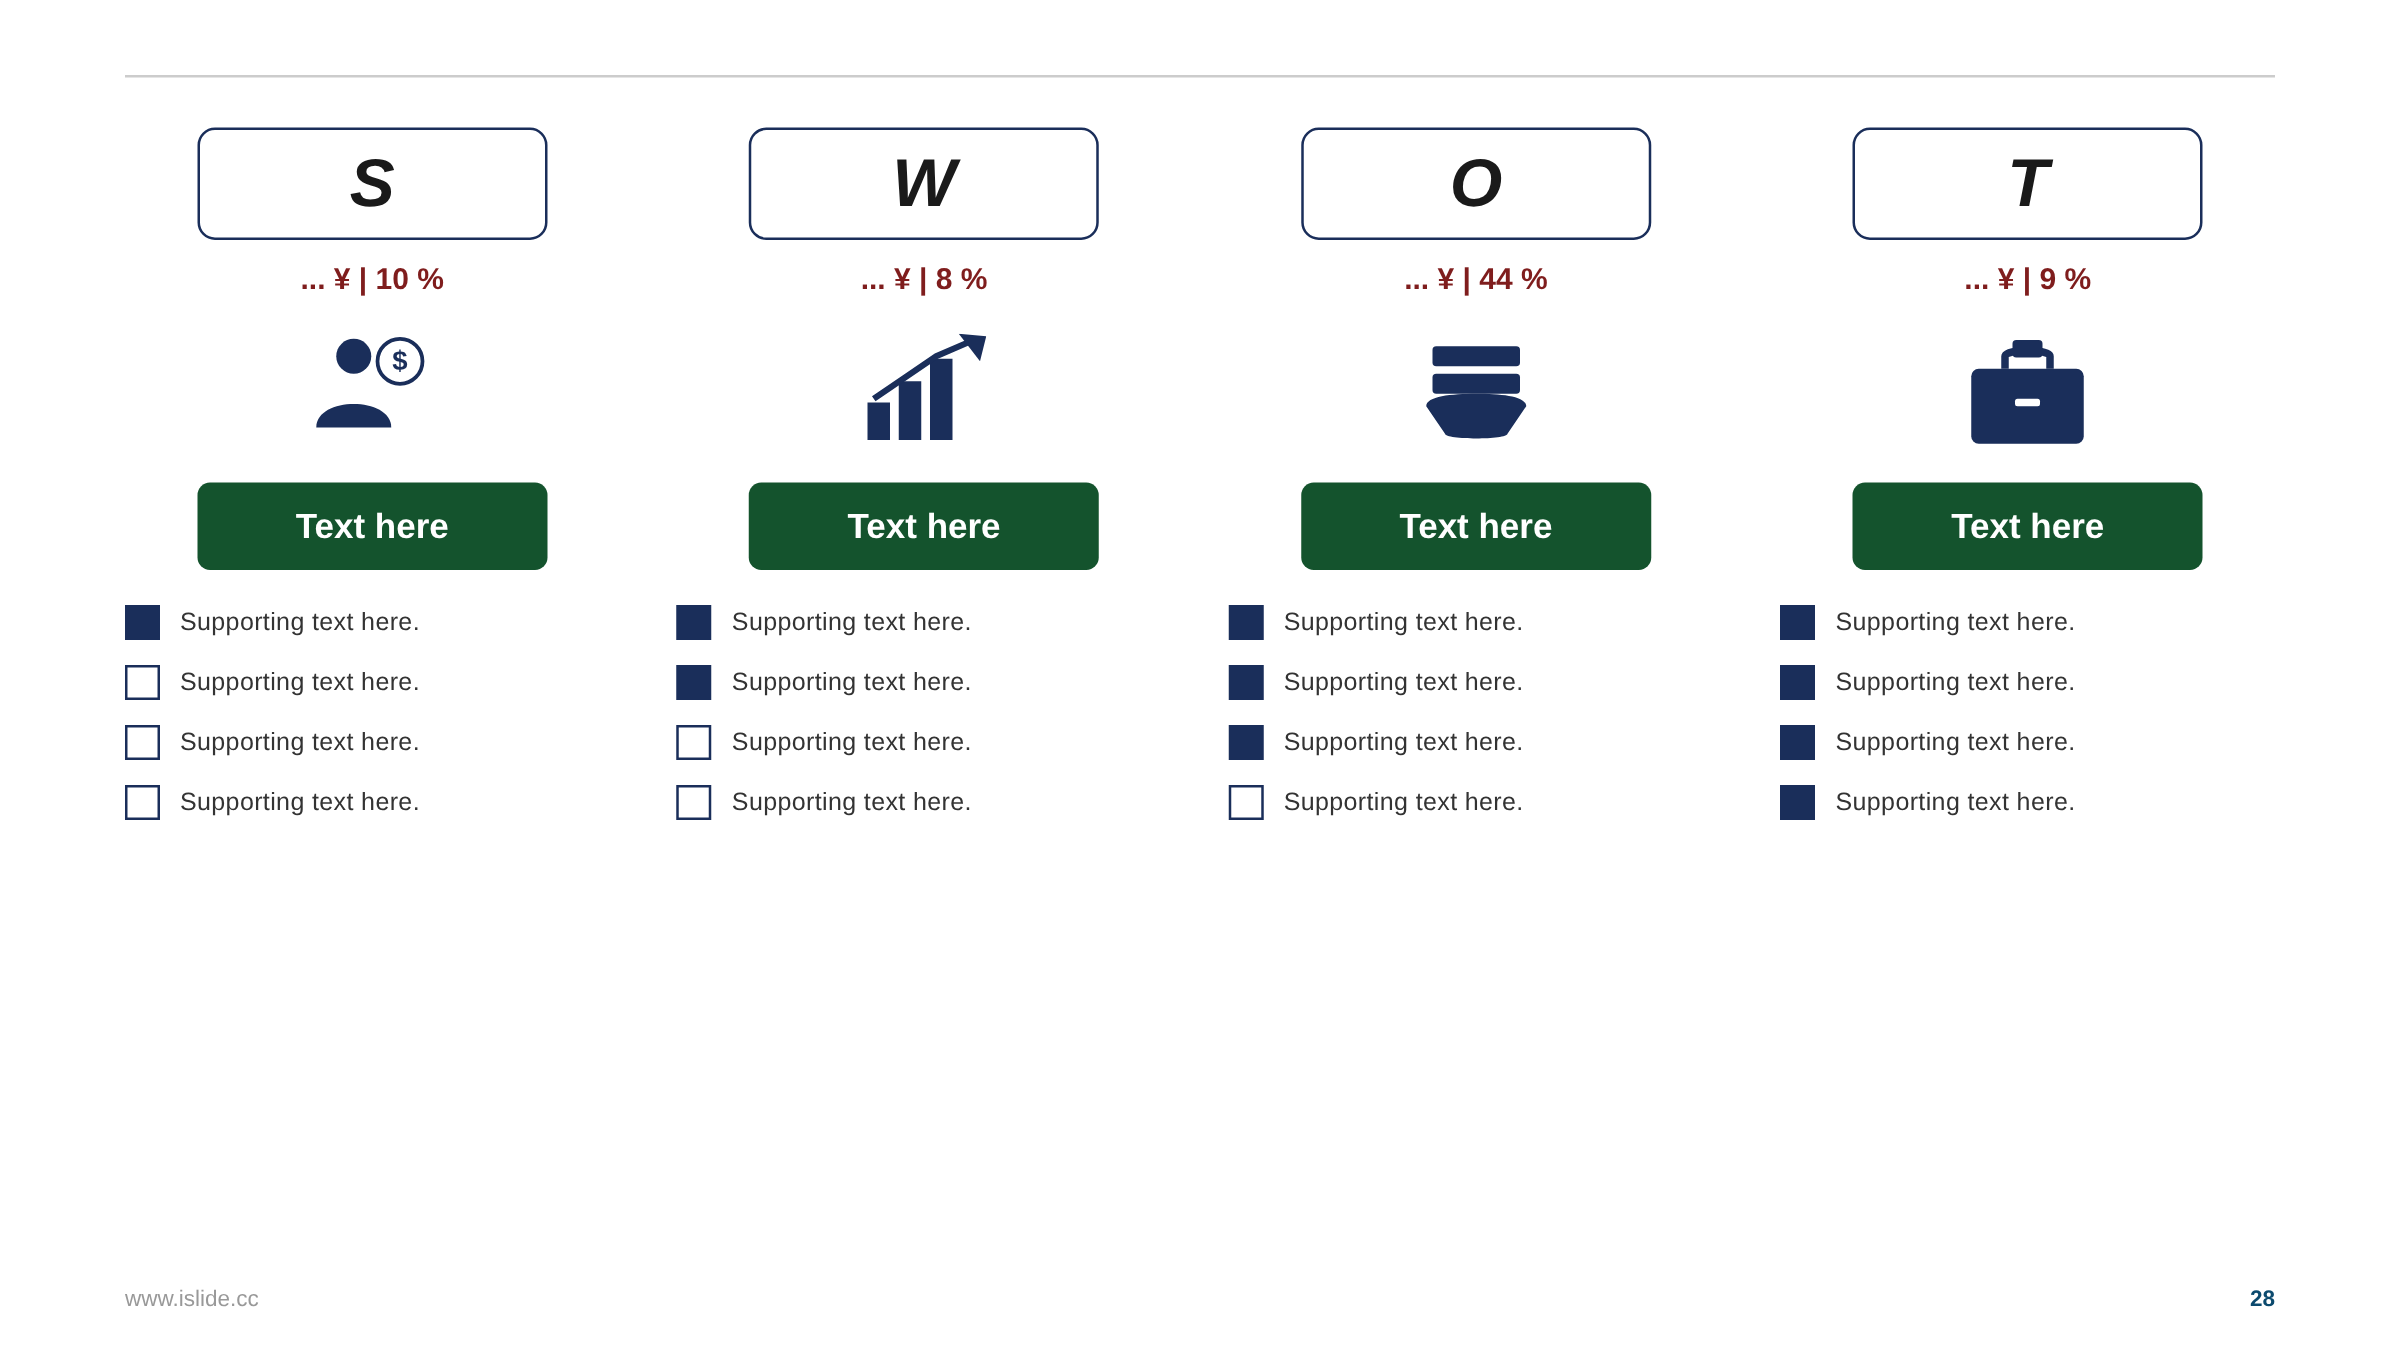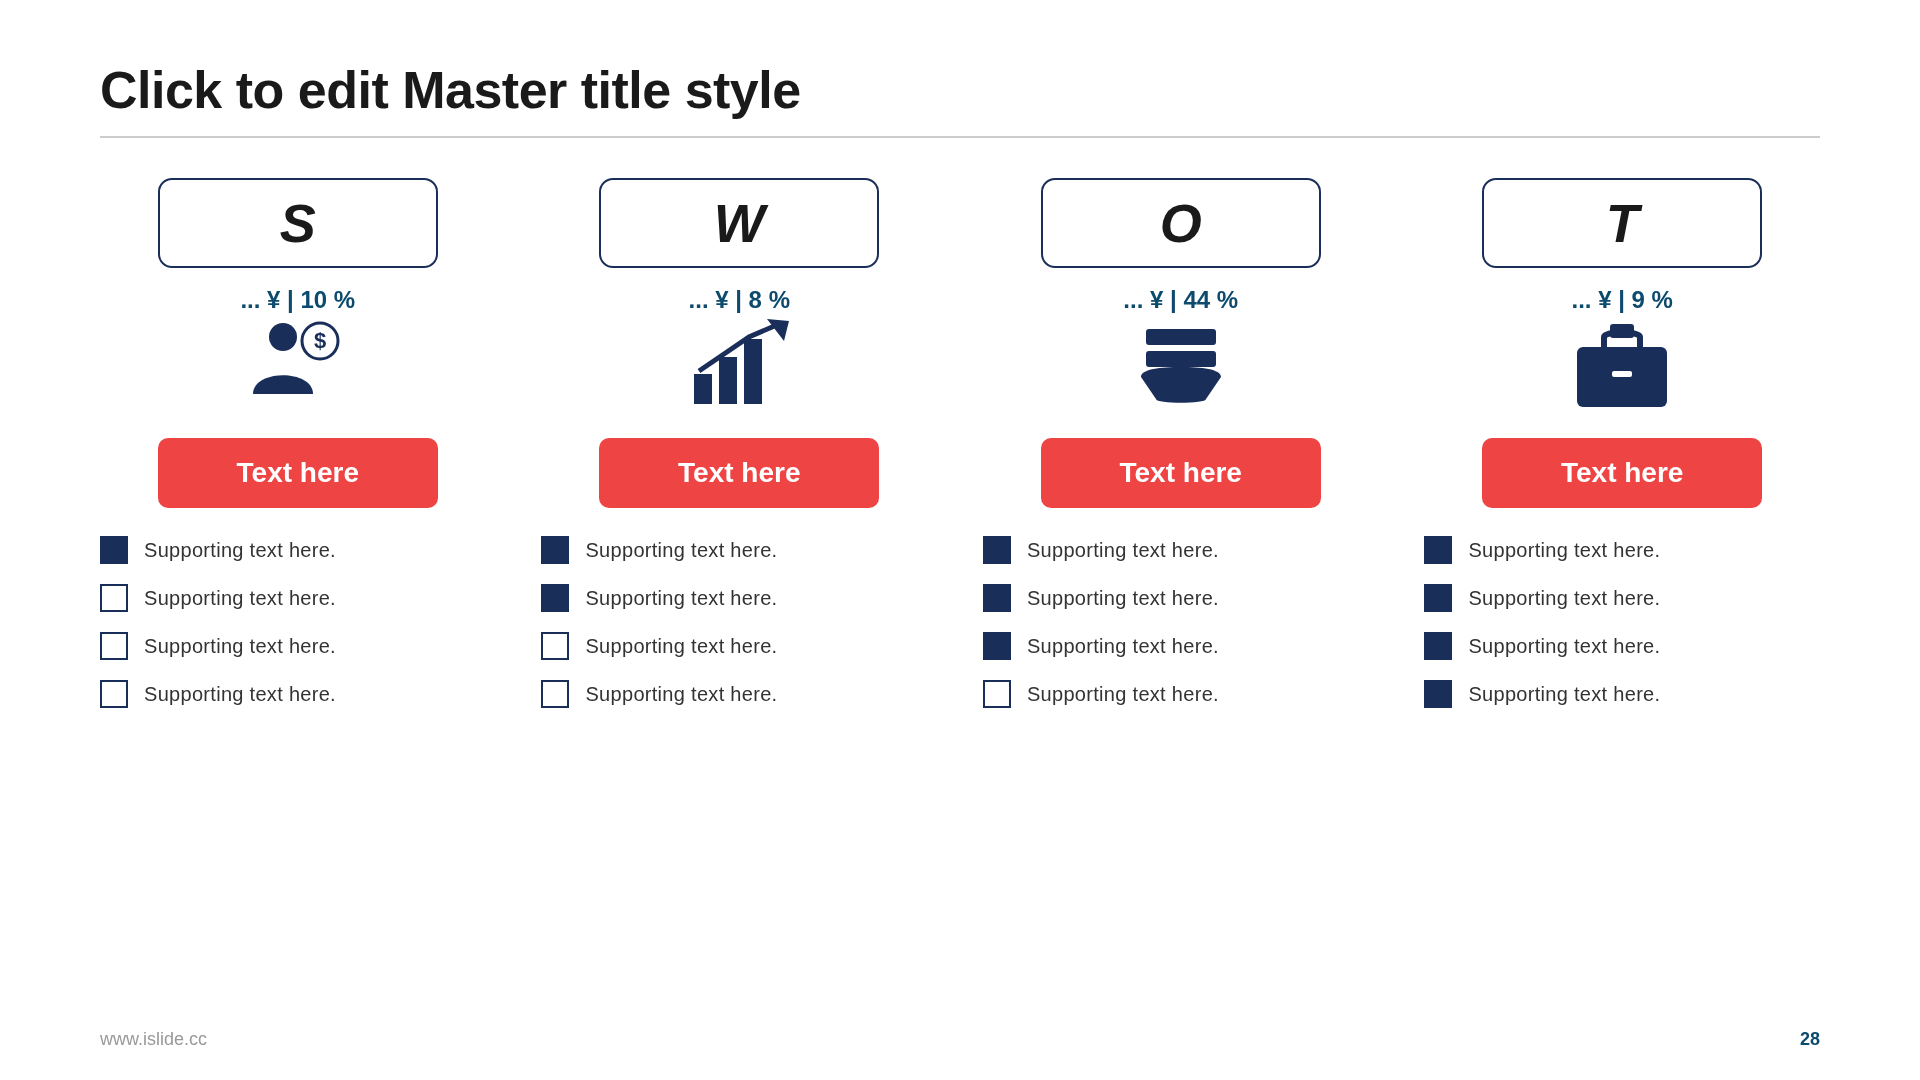--- a/index.html
+++ b/index.html
@@ -61,22 +61,23 @@
 
     .letter-box span {
       font-size: 54px;
       font-weight: 900;
       font-style: italic;
       color: #1a1a1a;
     }
 
     .stats-text {
       font-size: 24px;
-      color: #0c4a6e;
+      color: #7f1d1d;
       font-weight: 600;
+      margin-bottom: 24px;
       text-align: center;
     }
 
     .icon-area {
       width: 120px;
       height: 100px;
       display: flex;
       align-items: center;
       justify-content: center;
       margin-bottom: 24px;
@@ -84,21 +85,21 @@
 
     .icon-area svg {
       width: 100px;
       height: 90px;
       fill: #1a2e5a;
     }
 
     .text-here-btn {
       width: 280px;
       height: 70px;
-      background: #ef4444;
+      background: #14532d;
       border-radius: 10px;
       display: flex;
       align-items: center;
       justify-content: center;
       margin-bottom: 28px;
     }
 
     .text-here-btn span {
       color: #ffffff;
       font-size: 28px;
@@ -159,21 +160,20 @@
       font-size: 18px;
       color: #0c4a6e;
       font-weight: bold;
     }
   </style>
 </head>
 <body>
 
 <div class="slide">
 
-  <h1 class="title">Click to edit Master title style</h1>
   <div class="title-divider"></div>
 
   <div class="columns-wrapper">
 
     <div class="column">
       <div class="letter-box">
         <span>S</span>
       </div>
       <div class="stats-text">... ¥ | 10 %</div>
       <div class="icon-area">

